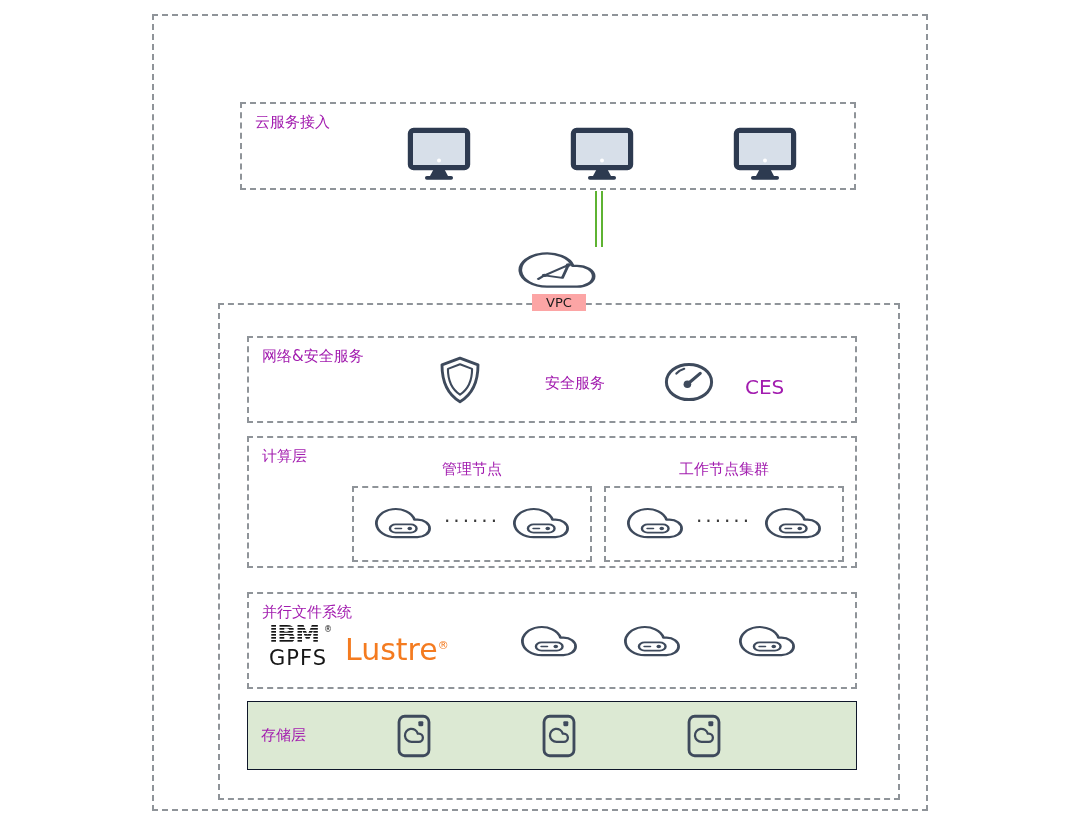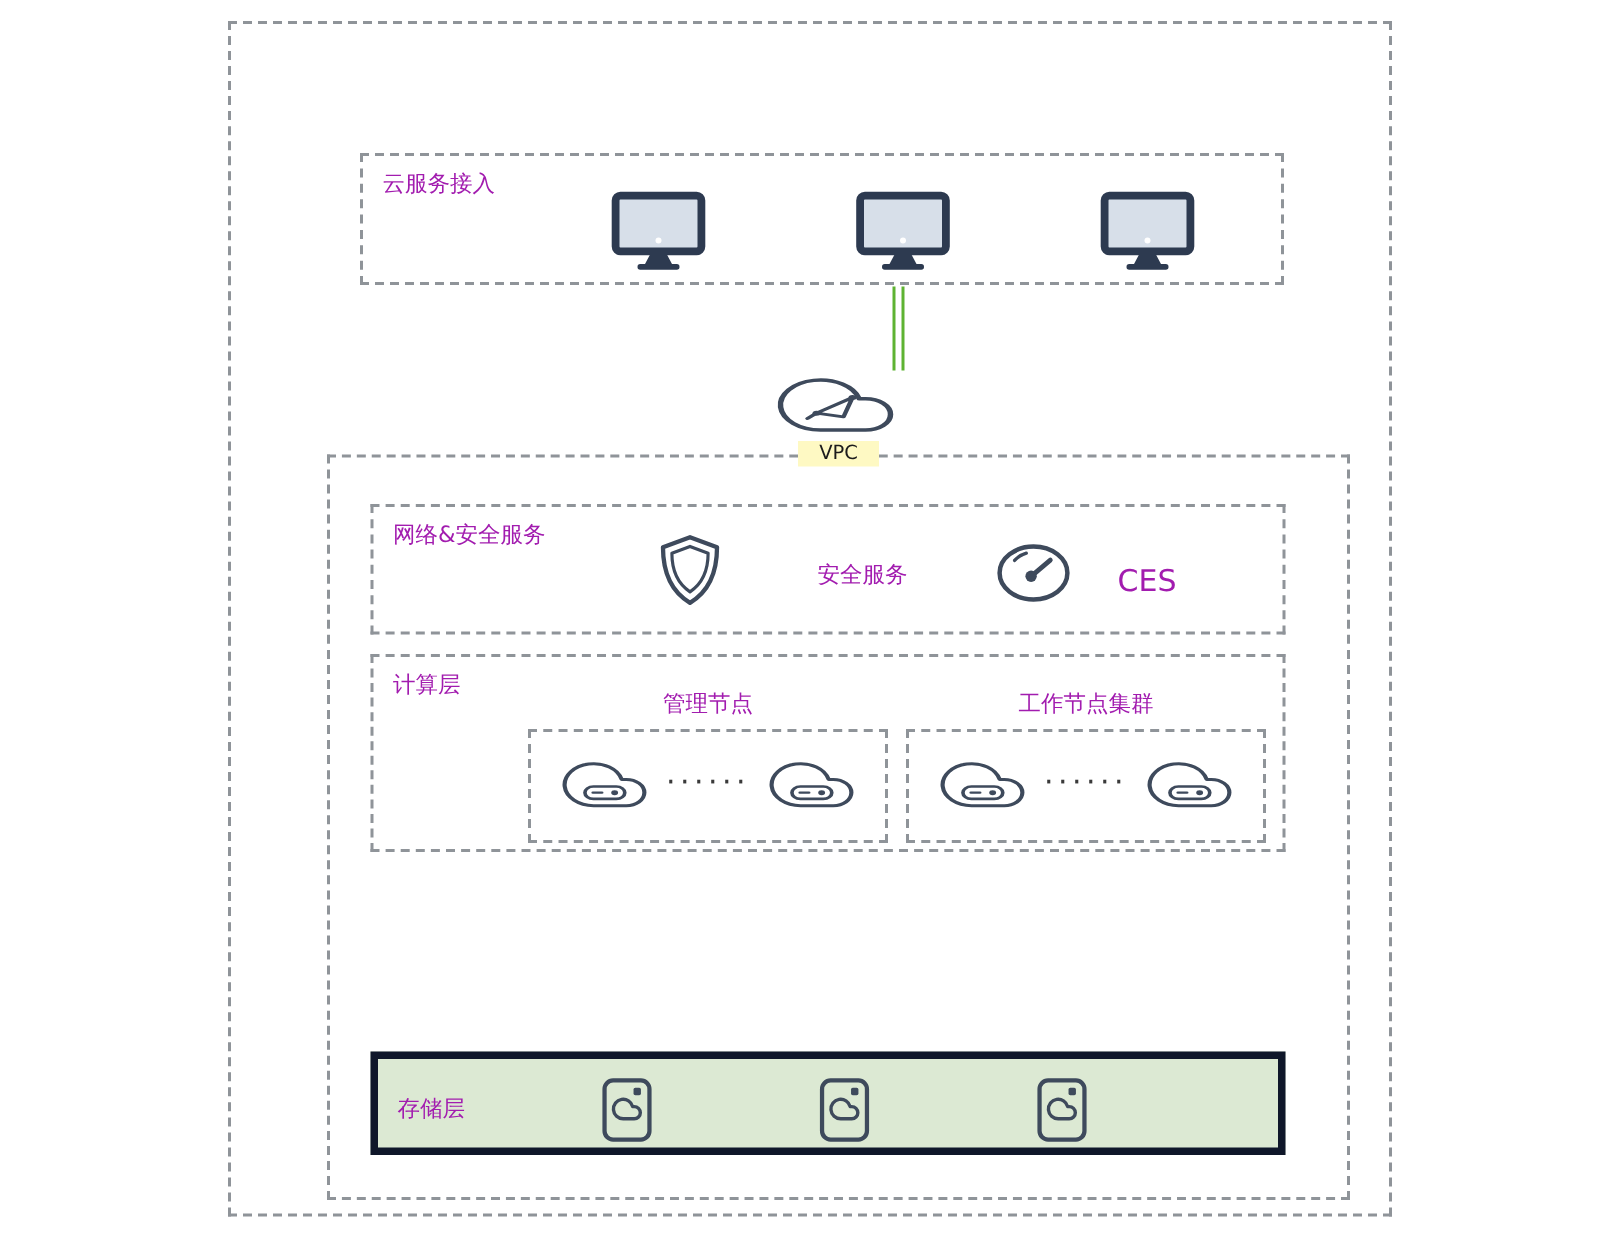--- a/index.html
+++ b/index.html
@@ -9,23 +9,23 @@
   }
   .abs{position:absolute;}
   .dashed-box{position:absolute;border:2px dashed #8f9499;box-sizing:border-box;background:transparent;}
   .label{position:absolute;font-size:15px;color:#a21caf;white-space:nowrap;line-height:1.2;}
   .center-label{text-align:center;}
   
   #connector{position:absolute;left:595px;top:191px;width:4px;height:56px;
     border-left:2px solid #5eb332;border-right:2px solid #5eb332;}
   
   #vpc-label{position:absolute;left:532px;top:294px;width:50px;text-align:center;
-    font-size:13px;background:#fef9c3;z-index:3;padding:1px 2px;}
+    font-size:13px;background:#fca5a5;z-index:3;padding:1px 2px;}
   
-  #storage-box{position:absolute;background:#dce9d3;border:5px solid #0f172a;box-sizing:border-box;}
+  #storage-box{position:absolute;background:#dce9d3;border:1px solid #0f172a;box-sizing:border-box;}
   
   .node-box{display:flex;align-items:center;justify-content:center;gap:12px;}
   .dots{font-size:20px;letter-spacing:3px;color:#3a3a3a;transform:translateY(-3px);line-height:1;}
   
   .ibm-text{font-family:"DejaVu Sans",sans-serif;font-weight:bold;font-size:25px;letter-spacing:-1px;}
   .ibm-reg{font-family:"DejaVu Sans",sans-serif;font-size:8px;}
   .gpfs-text{font-size:21px;letter-spacing:1px;color:#161616;margin-top:-2px;font-family:"DejaVu Sans",sans-serif;}
   .lustre{font-size:30px;font-weight:500;color:#f47b20;line-height:1;font-family:"DejaVu Sans",sans-serif;}
   .lustre sup{font-size:11px;color:#f47b20;}
   svg{display:block;}
@@ -134,20 +134,45 @@
         <svg width="58" height="42" viewBox="0 0 24 24" preserveAspectRatio="none">
             <use href="#g-cloud-server"></use>
           </svg>
         <span class="dots">······</span>
         <svg width="58" height="42" viewBox="0 0 24 24" preserveAspectRatio="none">
             <use href="#g-cloud-server"></use>
           </svg>
       </div>
     </div>
 
+    <div class="dashed-box" style="left:27px;top:287px;width:610px;height:97px;">
+      <span class="label" style="left:13px;top:9px;">并行文件系统</span>
+
+      <div class="abs" style="left:20px;top:28px;">
+        <svg width="74" height="26" viewBox="0 0 74 26">
+          <text class="ibm-text" x="0" y="21" fill="url(#ibm-stripes)">IBM</text>
+          <text class="ibm-reg" x="55" y="10" fill="#161616">®</text>
+        </svg>
+        <div class="gpfs-text">GPFS</div>
+      </div>
+
+      <div class="abs lustre" style="left:96px;top:41px;">
+        <span>Lustre</span><sup>®</sup>
+      </div>
+
+      <svg class="abs" style="left:271px;top:27px;" width="58" height="42" viewBox="0 0 24 24" preserveAspectRatio="none">
+          <use href="#g-cloud-server"></use>
+        </svg>
+      <svg class="abs" style="left:374px;top:27px;" width="58" height="42" viewBox="0 0 24 24" preserveAspectRatio="none">
+          <use href="#g-cloud-server"></use>
+        </svg>
+      <svg class="abs" style="left:489px;top:27px;" width="58" height="42" viewBox="0 0 24 24" preserveAspectRatio="none">
+          <use href="#g-cloud-server"></use>
+        </svg>
+    </div>
 
     <div id="storage-box" style="left:27px;top:396px;width:610px;height:69px;">
       <span class="label" style="left:13px;top:24px;">存储层</span>
       <svg class="abs" style="left:148px;top:11px;" width="36" height="46" viewBox="0 0 19 24">
           <use href="#g-storage"></use>
         </svg>
       <svg class="abs" style="left:293px;top:11px;" width="36" height="46" viewBox="0 0 19 24">
           <use href="#g-storage"></use>
         </svg>
       <svg class="abs" style="left:438px;top:11px;" width="36" height="46" viewBox="0 0 19 24">

